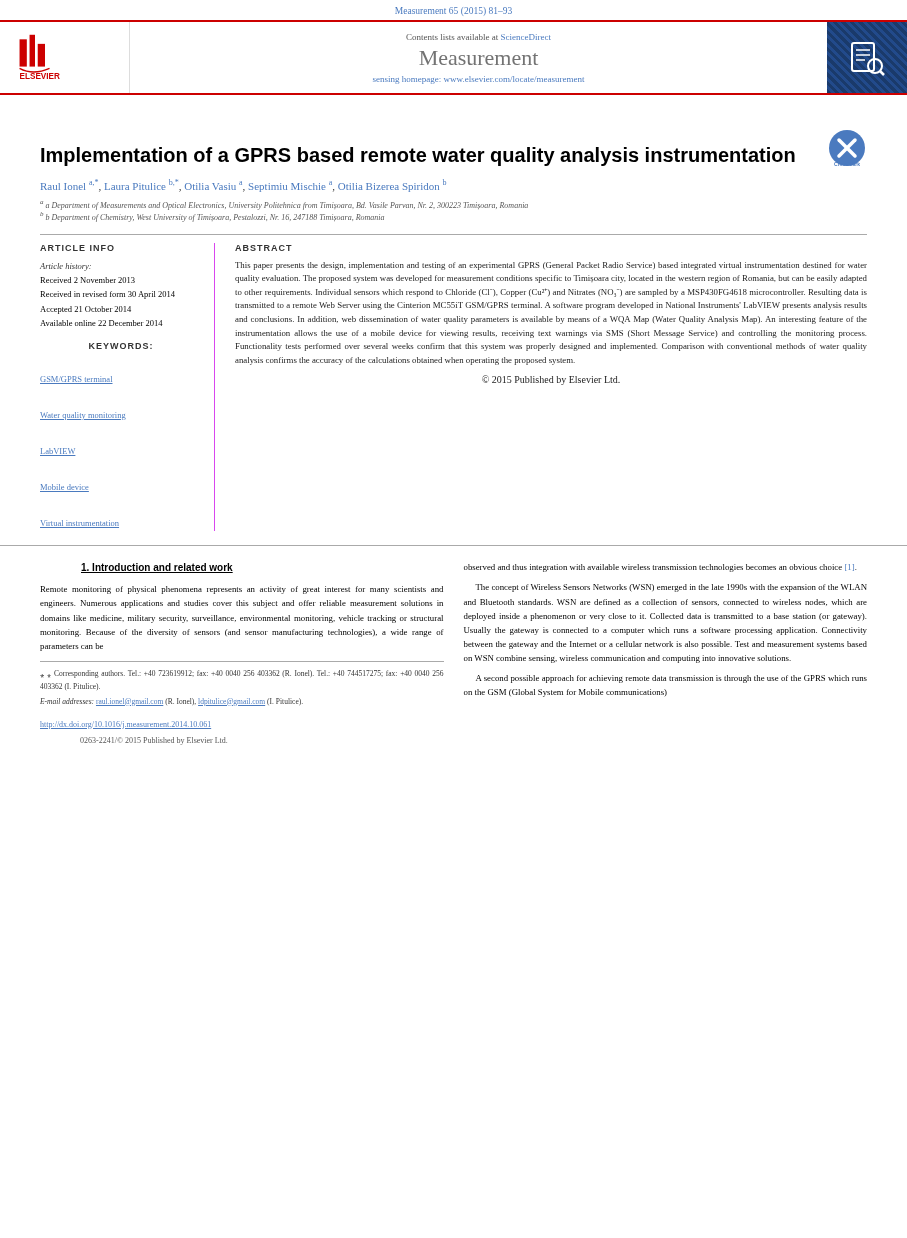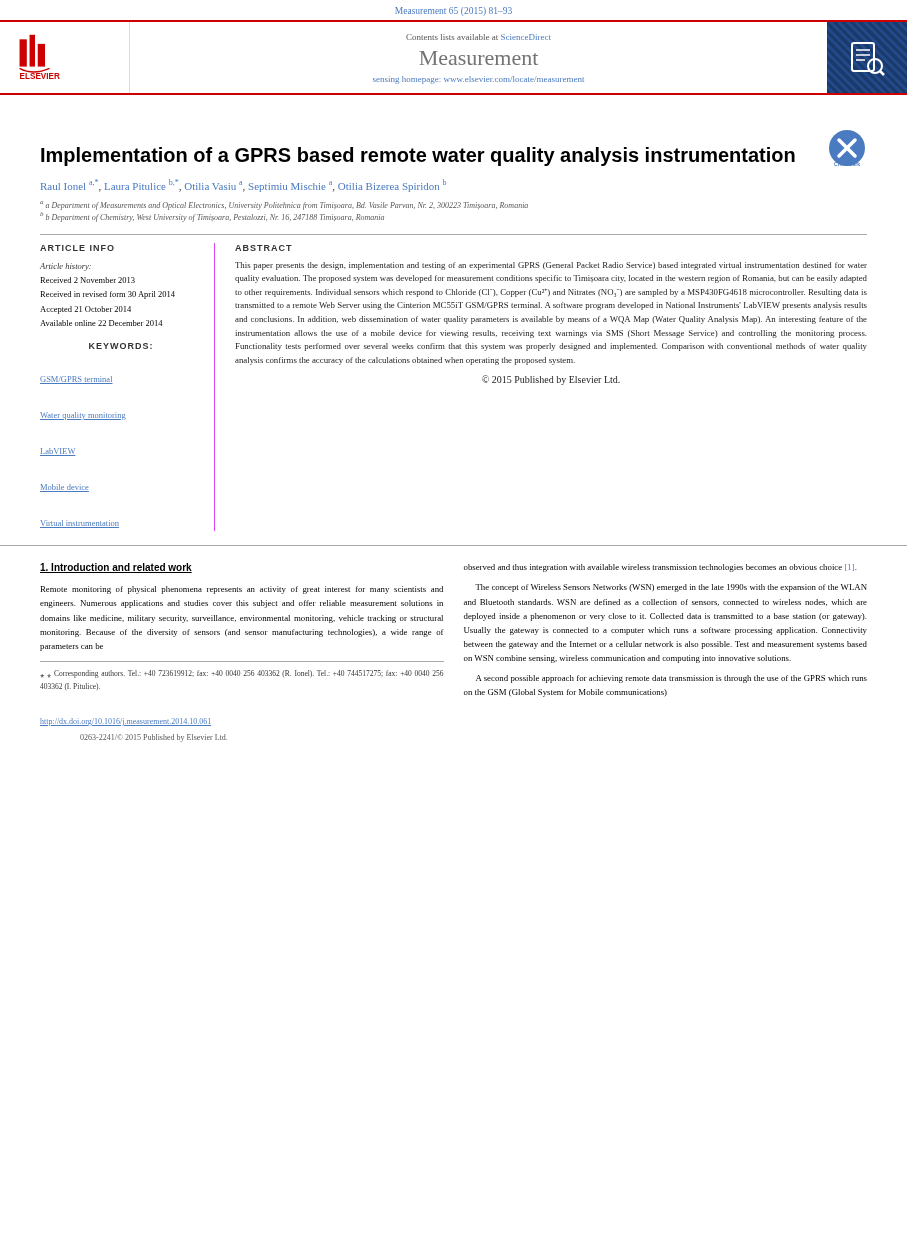--- a/index.html
+++ b/index.html
@@ -217,20 +217,21 @@
       font-size: 8.8px;
       line-height: 1.6;
       text-align: justify;
     }
     .body-col .section-heading {
       font-size: 10px;
       font-weight: bold;
       font-family: Arial, sans-serif;
       margin-bottom: 6px;
       text-decoration: underline;
+      margin-left: 41px;
     }
     .body-col p {
       margin-bottom: 6px;
       text-indent: 12px;
     }
     .body-col p:first-of-type { text-indent: 0; }
     .ref-link { color: #4a7abf; text-decoration: none; }
 
     
     .footnote-area {
@@ -387,20 +388,27 @@
   <div class="body-two-col">
 
     <div class="body-col">
       <div class="section-heading">1. Introduction and related work</div>
       <p>Remote monitoring of physical phenomena represents an activity of great interest for many scientists and engineers. Numerous applications and studies cover this subject and offer reliable measurement solutions in domains like medicine, military security, surveillance, environmental monitoring, vehicle tracking or structural monitoring. Because of the diversity of sensors (and sensor manufacturing technologies), a wide range of parameters can be</p>
 
       <div class="footnote-area">
         <div>
           <span class="fn-symbol">⁎</span> <span>⁎ Corresponding authors. Tel.: +40 723619912; fax: +40 0040 256 403362 (R. Ionel). Tel.: +40 744517275; fax: +40 0040 256 403362 (I. Pitulice).</span>
         </div>
+        <div style="margin-top:3px;">
+          <em>E-mail addresses:</em>
+          <a href="mailto:raul.ionel@gmail.com">raul.ionel@gmail.com</a>
+          (R. Ionel),
+          <a href="mailto:ldpitulice@gmail.com">ldpitulice@gmail.com</a>
+          (I. Pitulice).
+        </div>
       </div>
     </div>
 
     <div class="body-col">
       <p>observed and thus integration with available wireless transmission technologies becomes an obvious choice <a href="#" class="ref-link">[1]</a>.</p>
       <p>The concept of Wireless Sensors Networks (WSN) emerged in the late 1990s with the expansion of the WLAN and Bluetooth standards. WSN are defined as a collection of sensors, connected to wireless nodes, which are deployed inside a phenomenon or very close to it. Collected data is transmitted to a base station (or gateway). Usually the gateway is connected to a computer which runs a software processing application. Connectivity between the gateway and the Internet or a cellular network is also possible. Test and measurement systems based on WSN combine sensing, wireless communication and computing into innovative solutions.</p>
       <p>A second possible approach for achieving remote data transmission is <span>through</span> the use of the GPRS which runs on the GSM (Global System for Mobile communications)</p>
     </div>
 
   </div>

